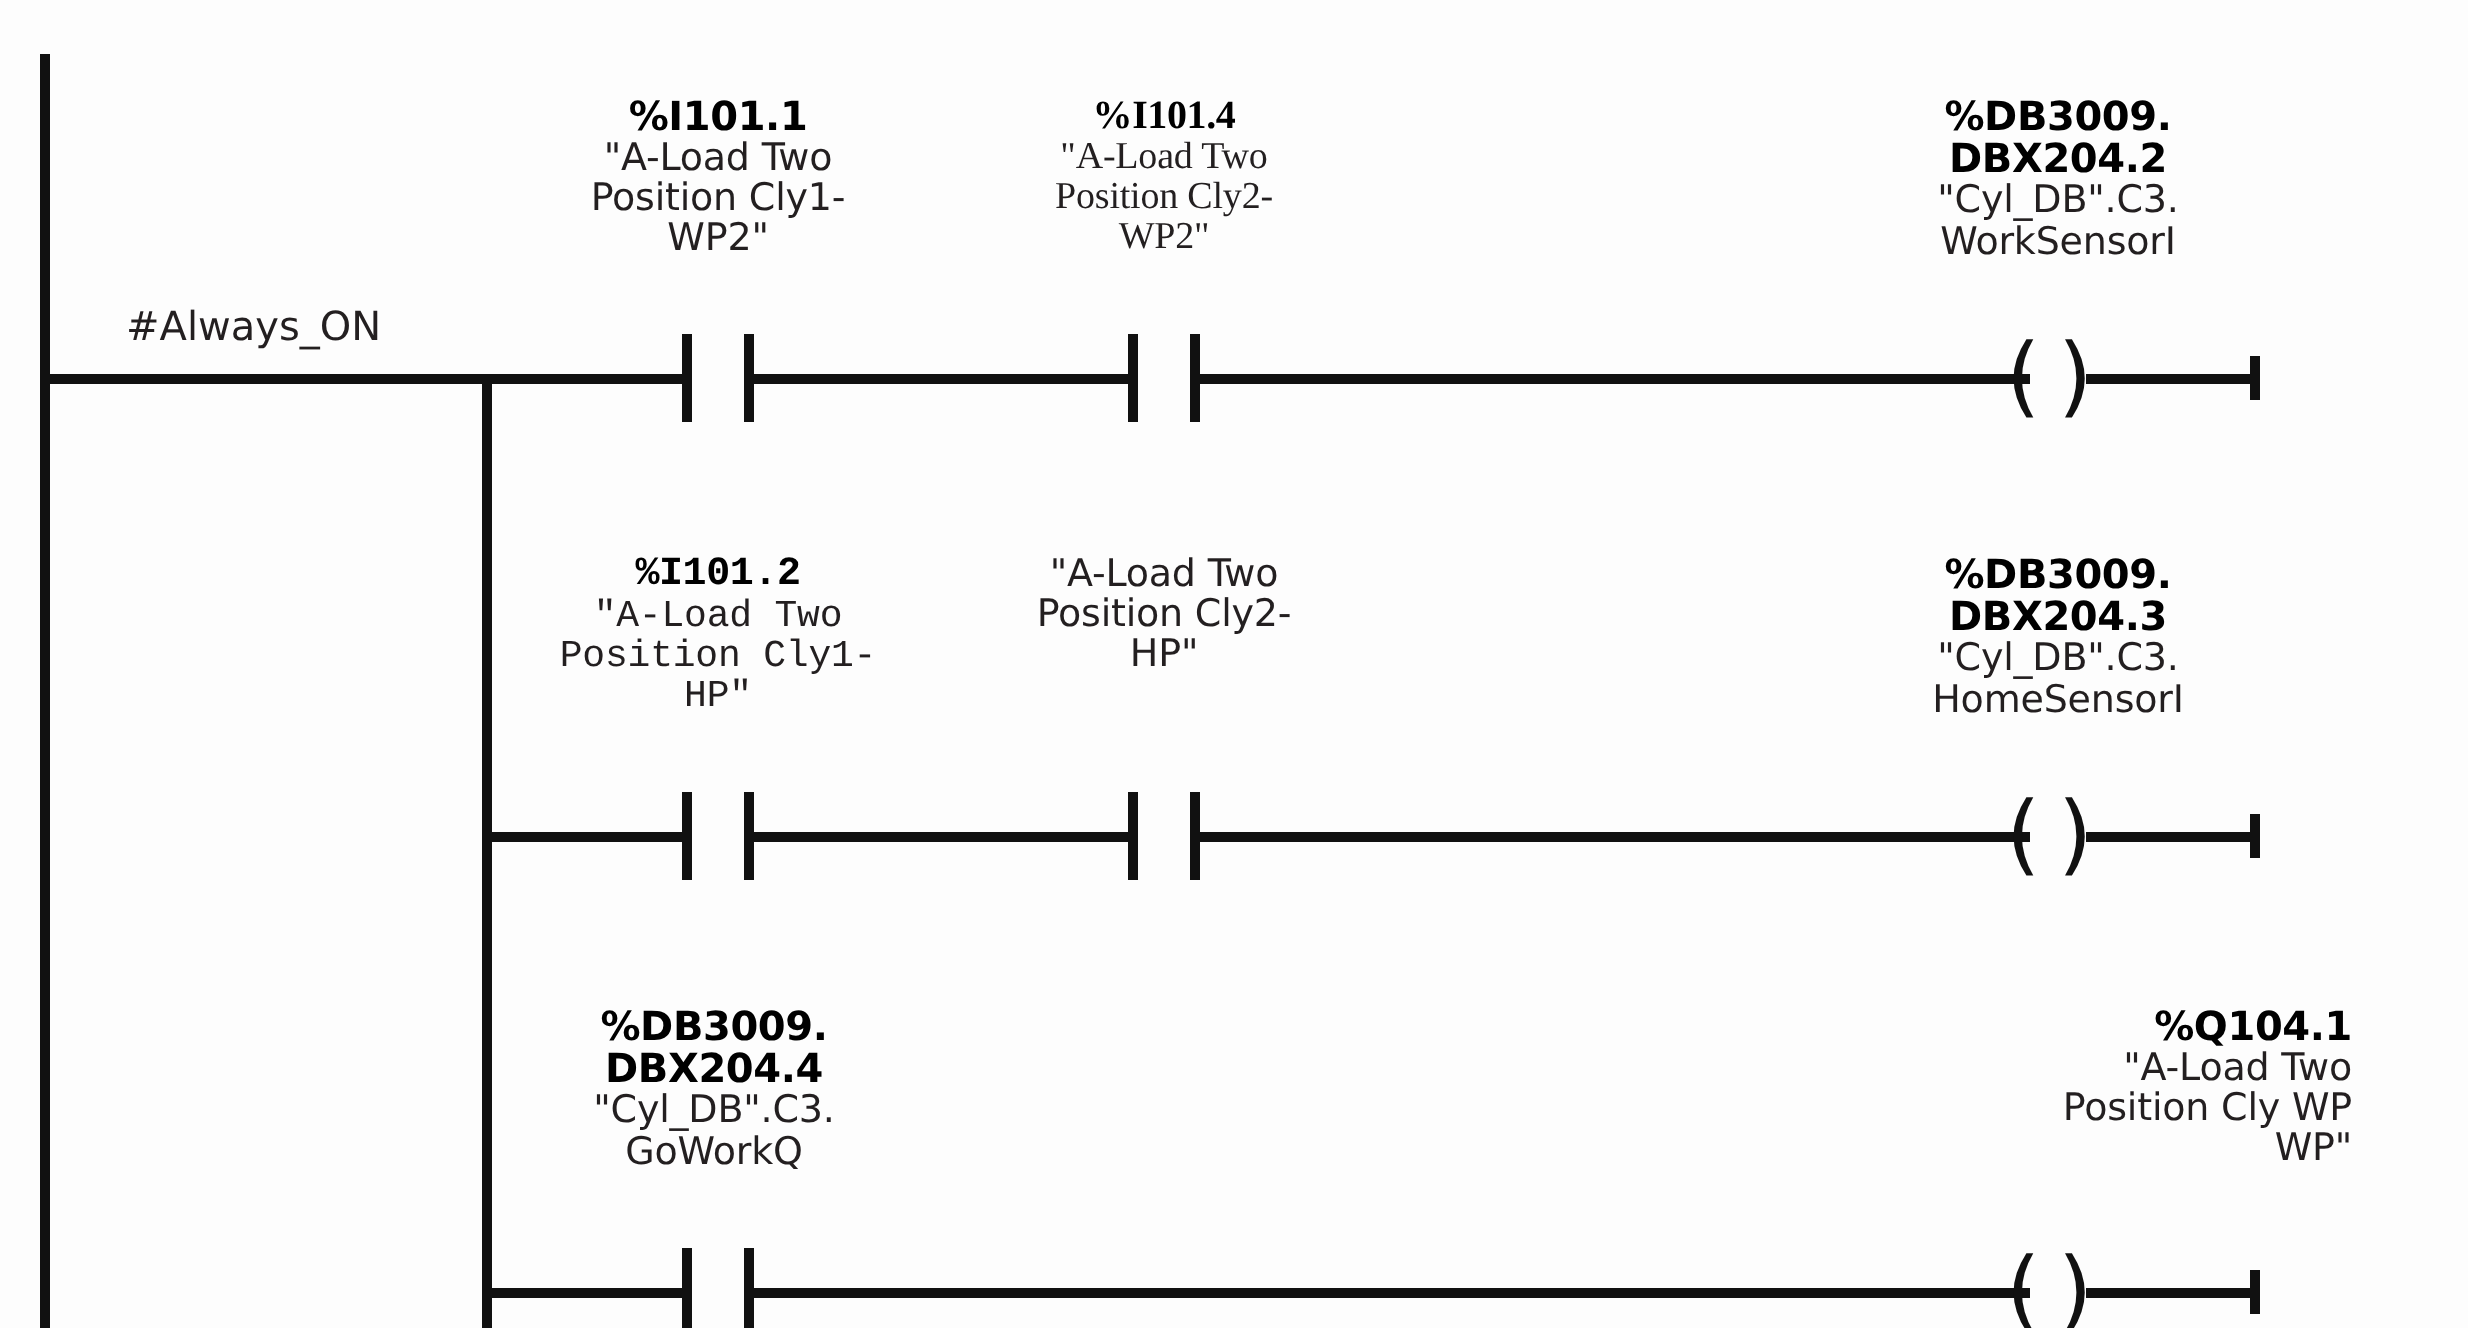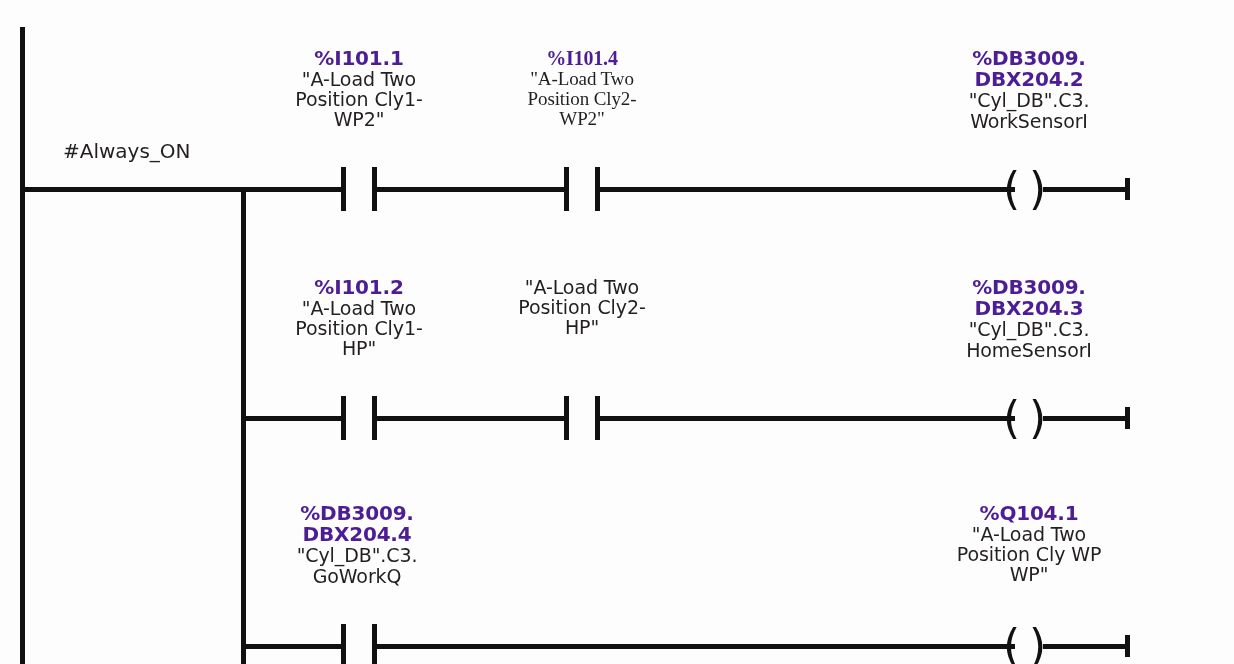--- a/index.html
+++ b/index.html
@@ -74,37 +74,38 @@
 
   
   .label-block {
     position: absolute;
     text-align: center;
     line-height: 1.06;
     color: #1a1a1a;
     user-select: none;
   }
   .addr {
-    color: #4c1d95;
+    color: #000000;
     font-weight: bold;
     font-size: 20px;
     letter-spacing: -0.2px;
     white-space: pre;
   }
   .sym {
     color: #231f20;
     font-size: 19px;
     letter-spacing: -0.1px;
     white-space: pre;
   }
   .rail-label {
     position: absolute;
     font-size: 20px;
     color: #231f20;
     white-space: pre;
+    margin-top: 12px;
   }
 </style>
 </head>
 <body>
 
 <div id="canvas">
 
   <div class="wire-v rail-left" style="left:20px; top:27px; height:637px;"></div>
 
   <div class="rail-label" style="left:63px; top:139px;">#Always_ON</div>
@@ -165,21 +166,21 @@
     <div class="bar right"></div>
   </div>
   <div class="wire-h" style="left:595px; top:416px; width:420px;"></div>
   <div class="coil" style="left:1003px; top:395px;">
     <span class="paren open">(</span>
     <span class="paren close">)</span>
   </div>
   <div class="wire-h" style="left:1043px; top:416px; width:87px;"></div>
   <div class="terminator" style="left:1125px; top:407px;"></div>
 
-  <div class="label-block" style="left:259px; top:277px; width:200px;">
+  <div class="label-block" style="left:259px; top:277px; width:200px;font-family:Liberation Mono, monospace;">
     <div class="addr">%I101.2</div>
     <div class="sym">"A-Load Two
 Position Cly1-
 HP"</div>
   </div>
   <div class="label-block" style="left:482px; top:277px; width:200px;">
     <div class="sym">"A-Load Two
 Position Cly2-
 HP"</div>
   </div>
@@ -202,20 +203,20 @@
   </div>
   <div class="wire-h" style="left:1043px; top:644px; width:87px;"></div>
   <div class="terminator" style="left:1125px; top:635px;"></div>
 
   <div class="label-block" style="left:257px; top:503px; width:200px;">
     <div class="addr">%DB3009.
 DBX204.4</div>
     <div class="sym">"Cyl_DB".C3.
 GoWorkQ</div>
   </div>
-  <div class="label-block" style="left:926px; top:503px; width:206px;">
+  <div class="label-block" style="left:970px; top:503px; width:206px;text-align:right;">
     <div class="addr">%Q104.1</div>
     <div class="sym">"A-Load Two
 Position Cly WP
 WP"</div>
   </div>
 
 </div>
 
 </body></html>

